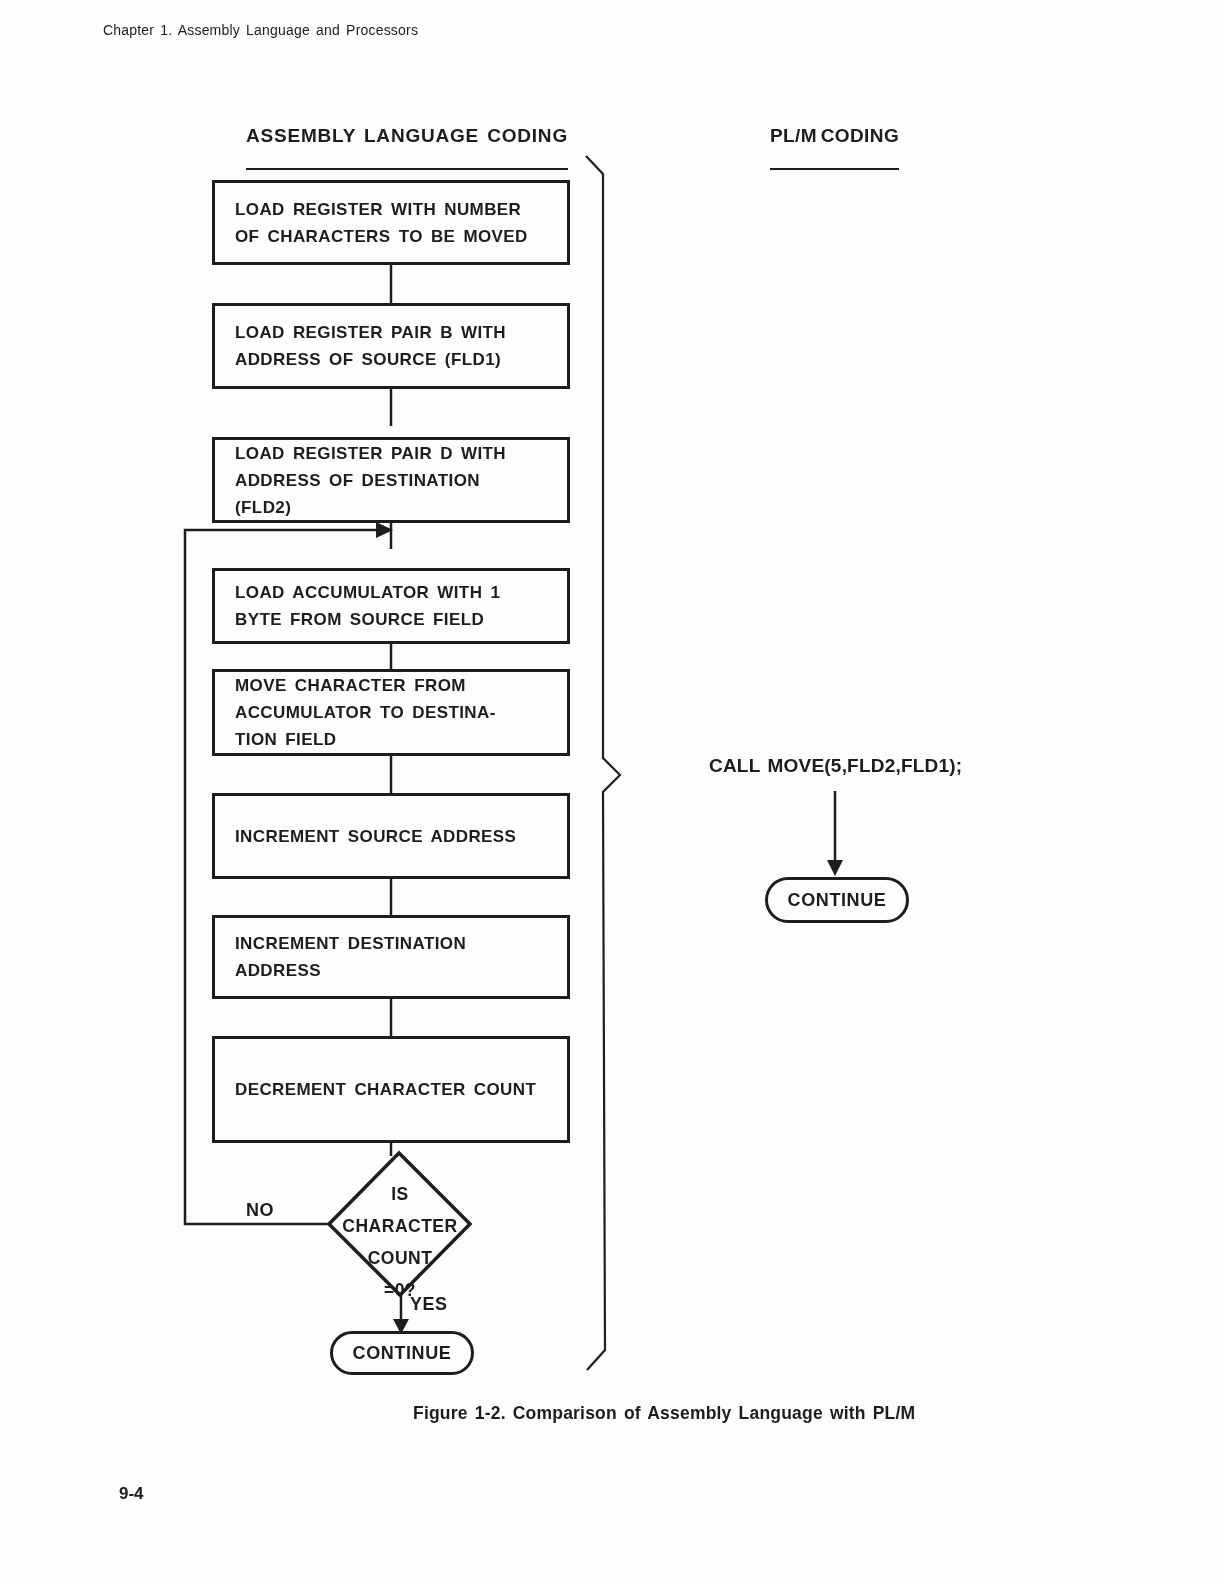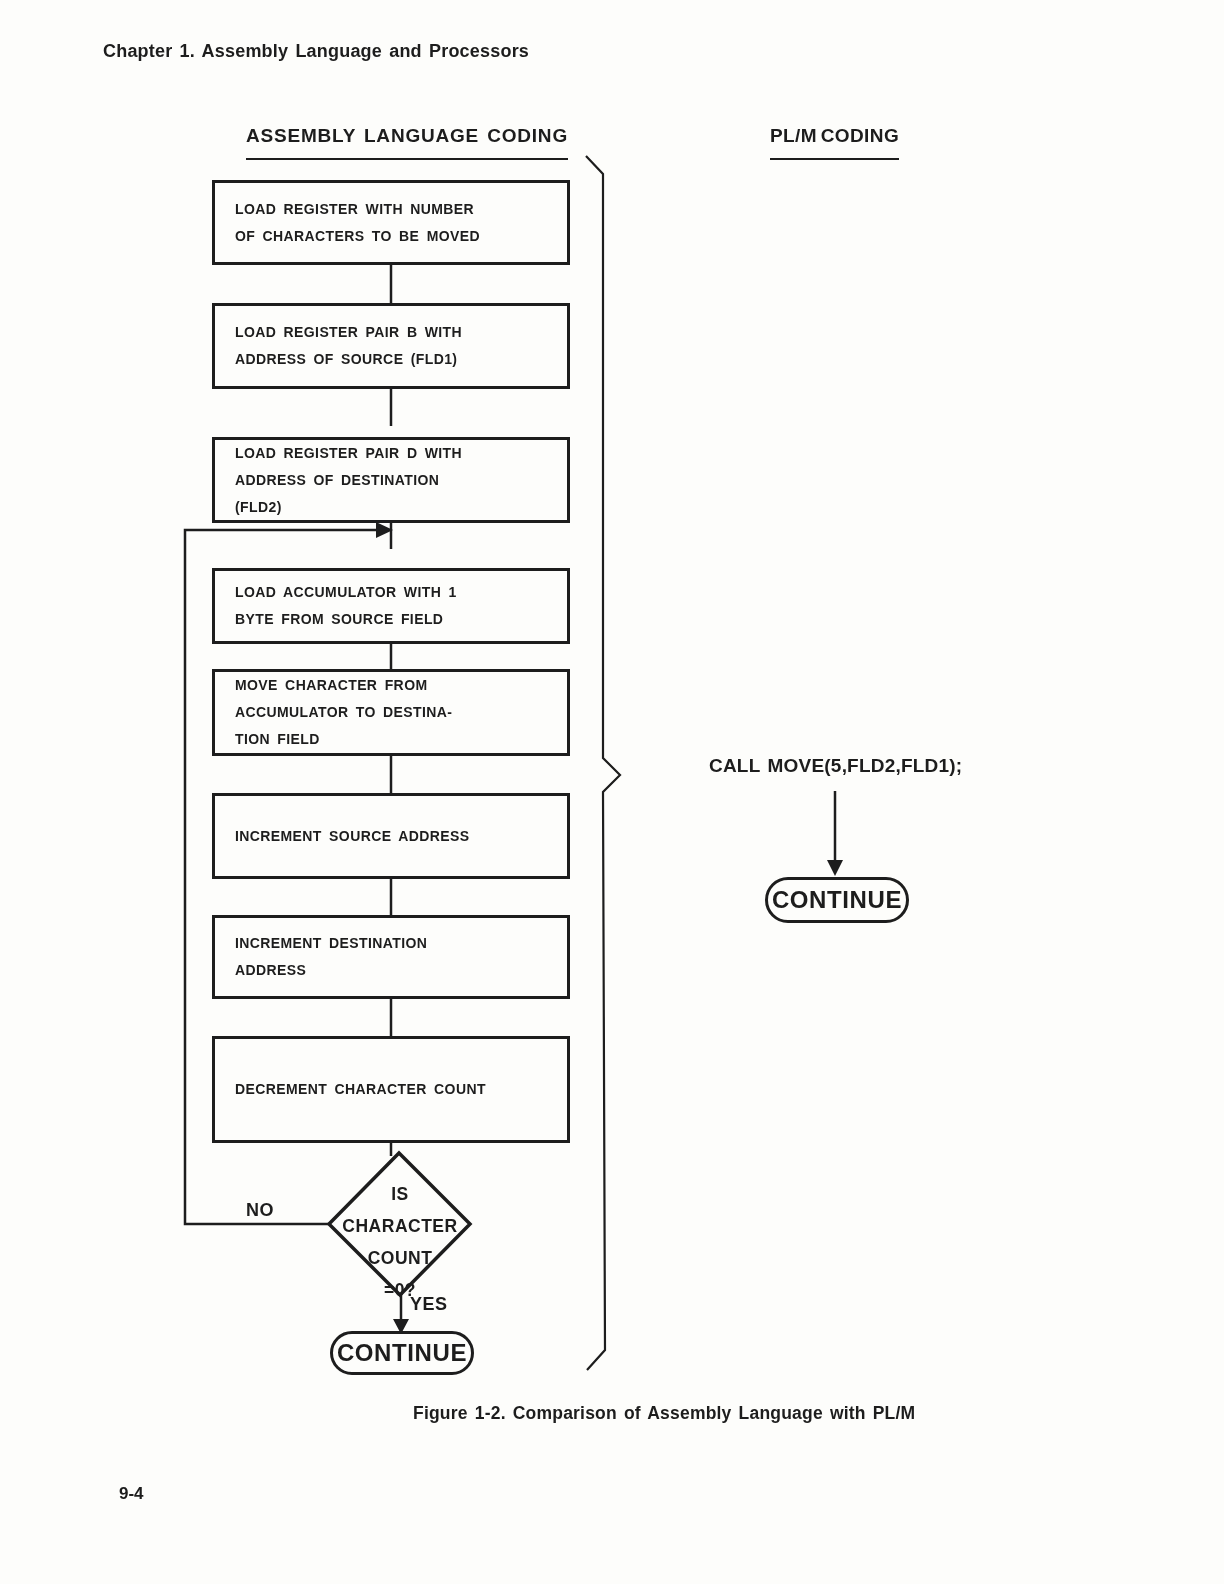--- a/index.html
+++ b/index.html
@@ -14,39 +14,39 @@
     background:var(--paper);
     font-family:"Liberation Sans",sans-serif;
     color:var(--ink);
     overflow:hidden;
   }
   .abs{position:absolute;}
   .svg-layer{position:absolute;left:0;top:0;z-index:1;}
   .layer2{z-index:2;}
 
   .chapter-header{
-    left:103px;top:41px;
-    font-size:18px;font-weight:700;letter-spacing:.2px;word-spacing:2px;
+    left:103px;top:22px;
+    font-size:14px;font-weight:400;letter-spacing:.2px;word-spacing:2px;
   }
   .col-header{
     font-size:19px;font-weight:700;letter-spacing:.8px;word-spacing:2px;
     border-bottom:2.5px solid var(--ink);
-    padding-bottom:11px;
+    padding-bottom:21px;
     white-space:nowrap;
   }
   .col-header.left{left:246px;top:125px;}
   .col-header.right{left:770px;top:125px;letter-spacing:.4px;word-spacing:-2px;}
 
   .flow-box{
     left:212px;width:358px;
     border:3.5px solid var(--ink);
     box-sizing:border-box;
     display:flex;align-items:center;
     padding-left:20px;padding-right:10px;
-    font-size:14px;font-weight:600;
+    font-size:17px;font-weight:600;
     letter-spacing:.4px;word-spacing:3px;
     line-height:27px;
     white-space:pre-line;
     background:var(--paper);
   }
   .diamond-label{
     left:320px;top:1178px;width:160px;
     text-align:center;
     font-size:17.5px;font-weight:600;letter-spacing:.5px;
     line-height:32px;
@@ -56,21 +56,21 @@
     font-size:18px;font-weight:600;letter-spacing:.5px;
   }
   .no-label{left:246px;top:1200px;}
   .yes-label{left:410px;top:1294px;}
 
   .terminal{
     border:3.5px solid var(--ink);
     box-sizing:border-box;
     border-radius:23px;
     display:flex;align-items:center;justify-content:center;
-    font-size:24px;font-weight:600;letter-spacing:.6px;
+    font-size:18px;font-weight:600;letter-spacing:.6px;
     background:var(--paper);
   }
   .terminal.asm{left:330px;top:1331px;width:144px;height:44px;}
   .terminal.plm{left:765px;top:877px;width:144px;height:46px;}
 
   .call-statement{
     left:709px;top:755px;
     font-size:19px;font-weight:600;letter-spacing:.2px;word-spacing:2px;
     white-space:nowrap;
   }

